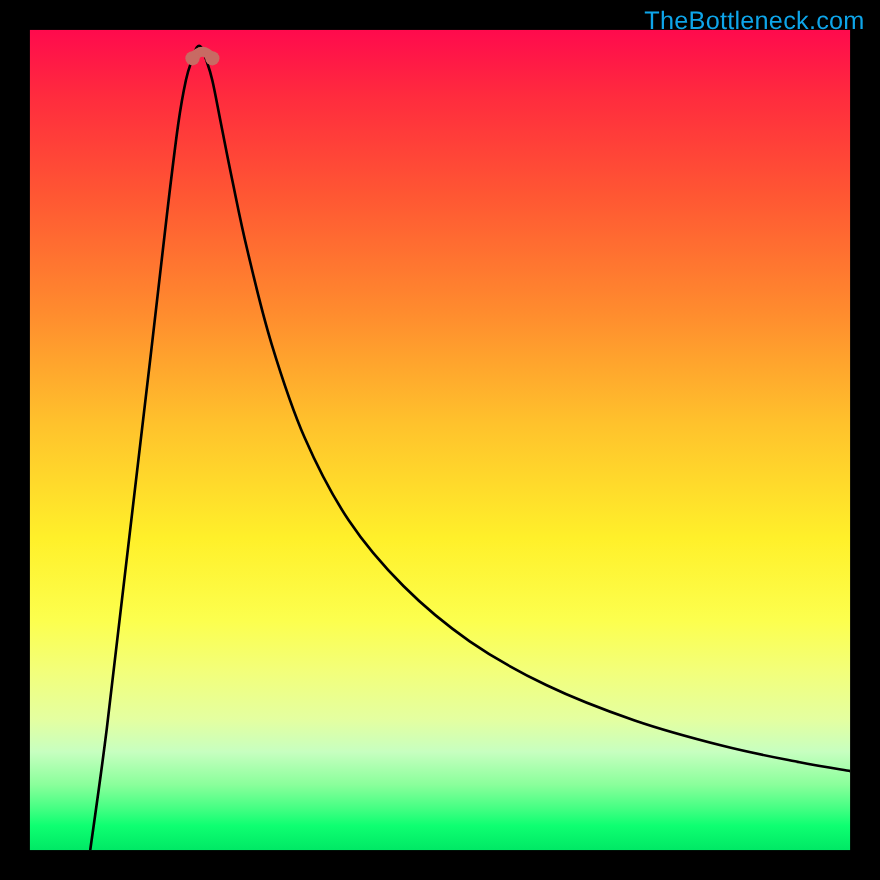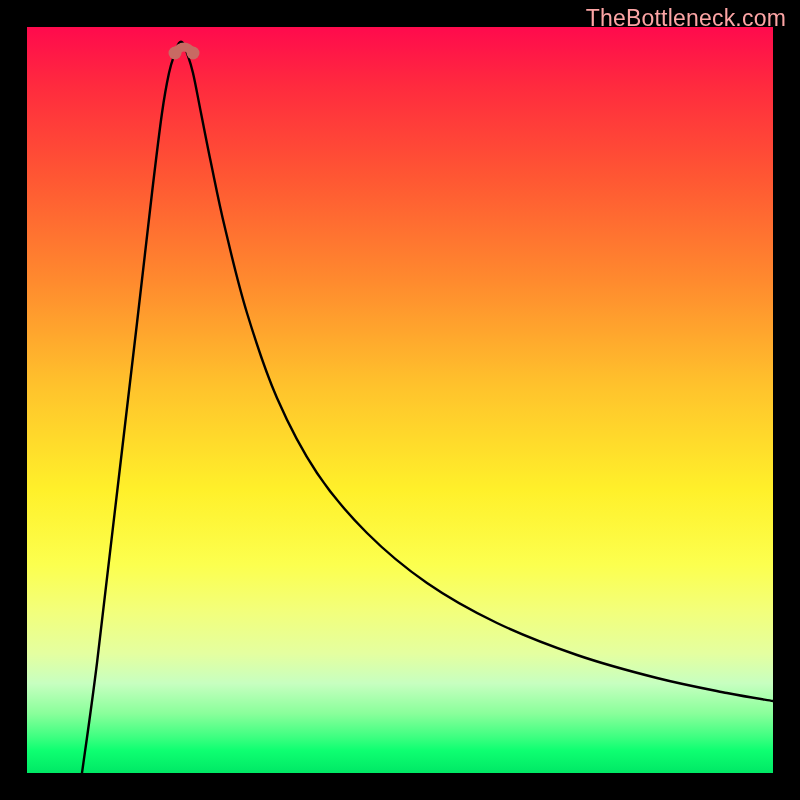--- a/index.html
+++ b/index.html
@@ -55,21 +55,21 @@
     position: absolute;
     left: 0;
     top: 0;
     width: 746px;
     height: 746px;
   }
   .watermark {
     position: absolute;
     top: 5px;
     right: 14px;
-    color: #fca5a5;
+    color: #0ea5e9;
     font-size: 23px;
     font-weight: 400;
     letter-spacing: 0.2px;
   }
 </style>
 </head>
 <body>
 
 <div class="frame">
   <div class="plot">

